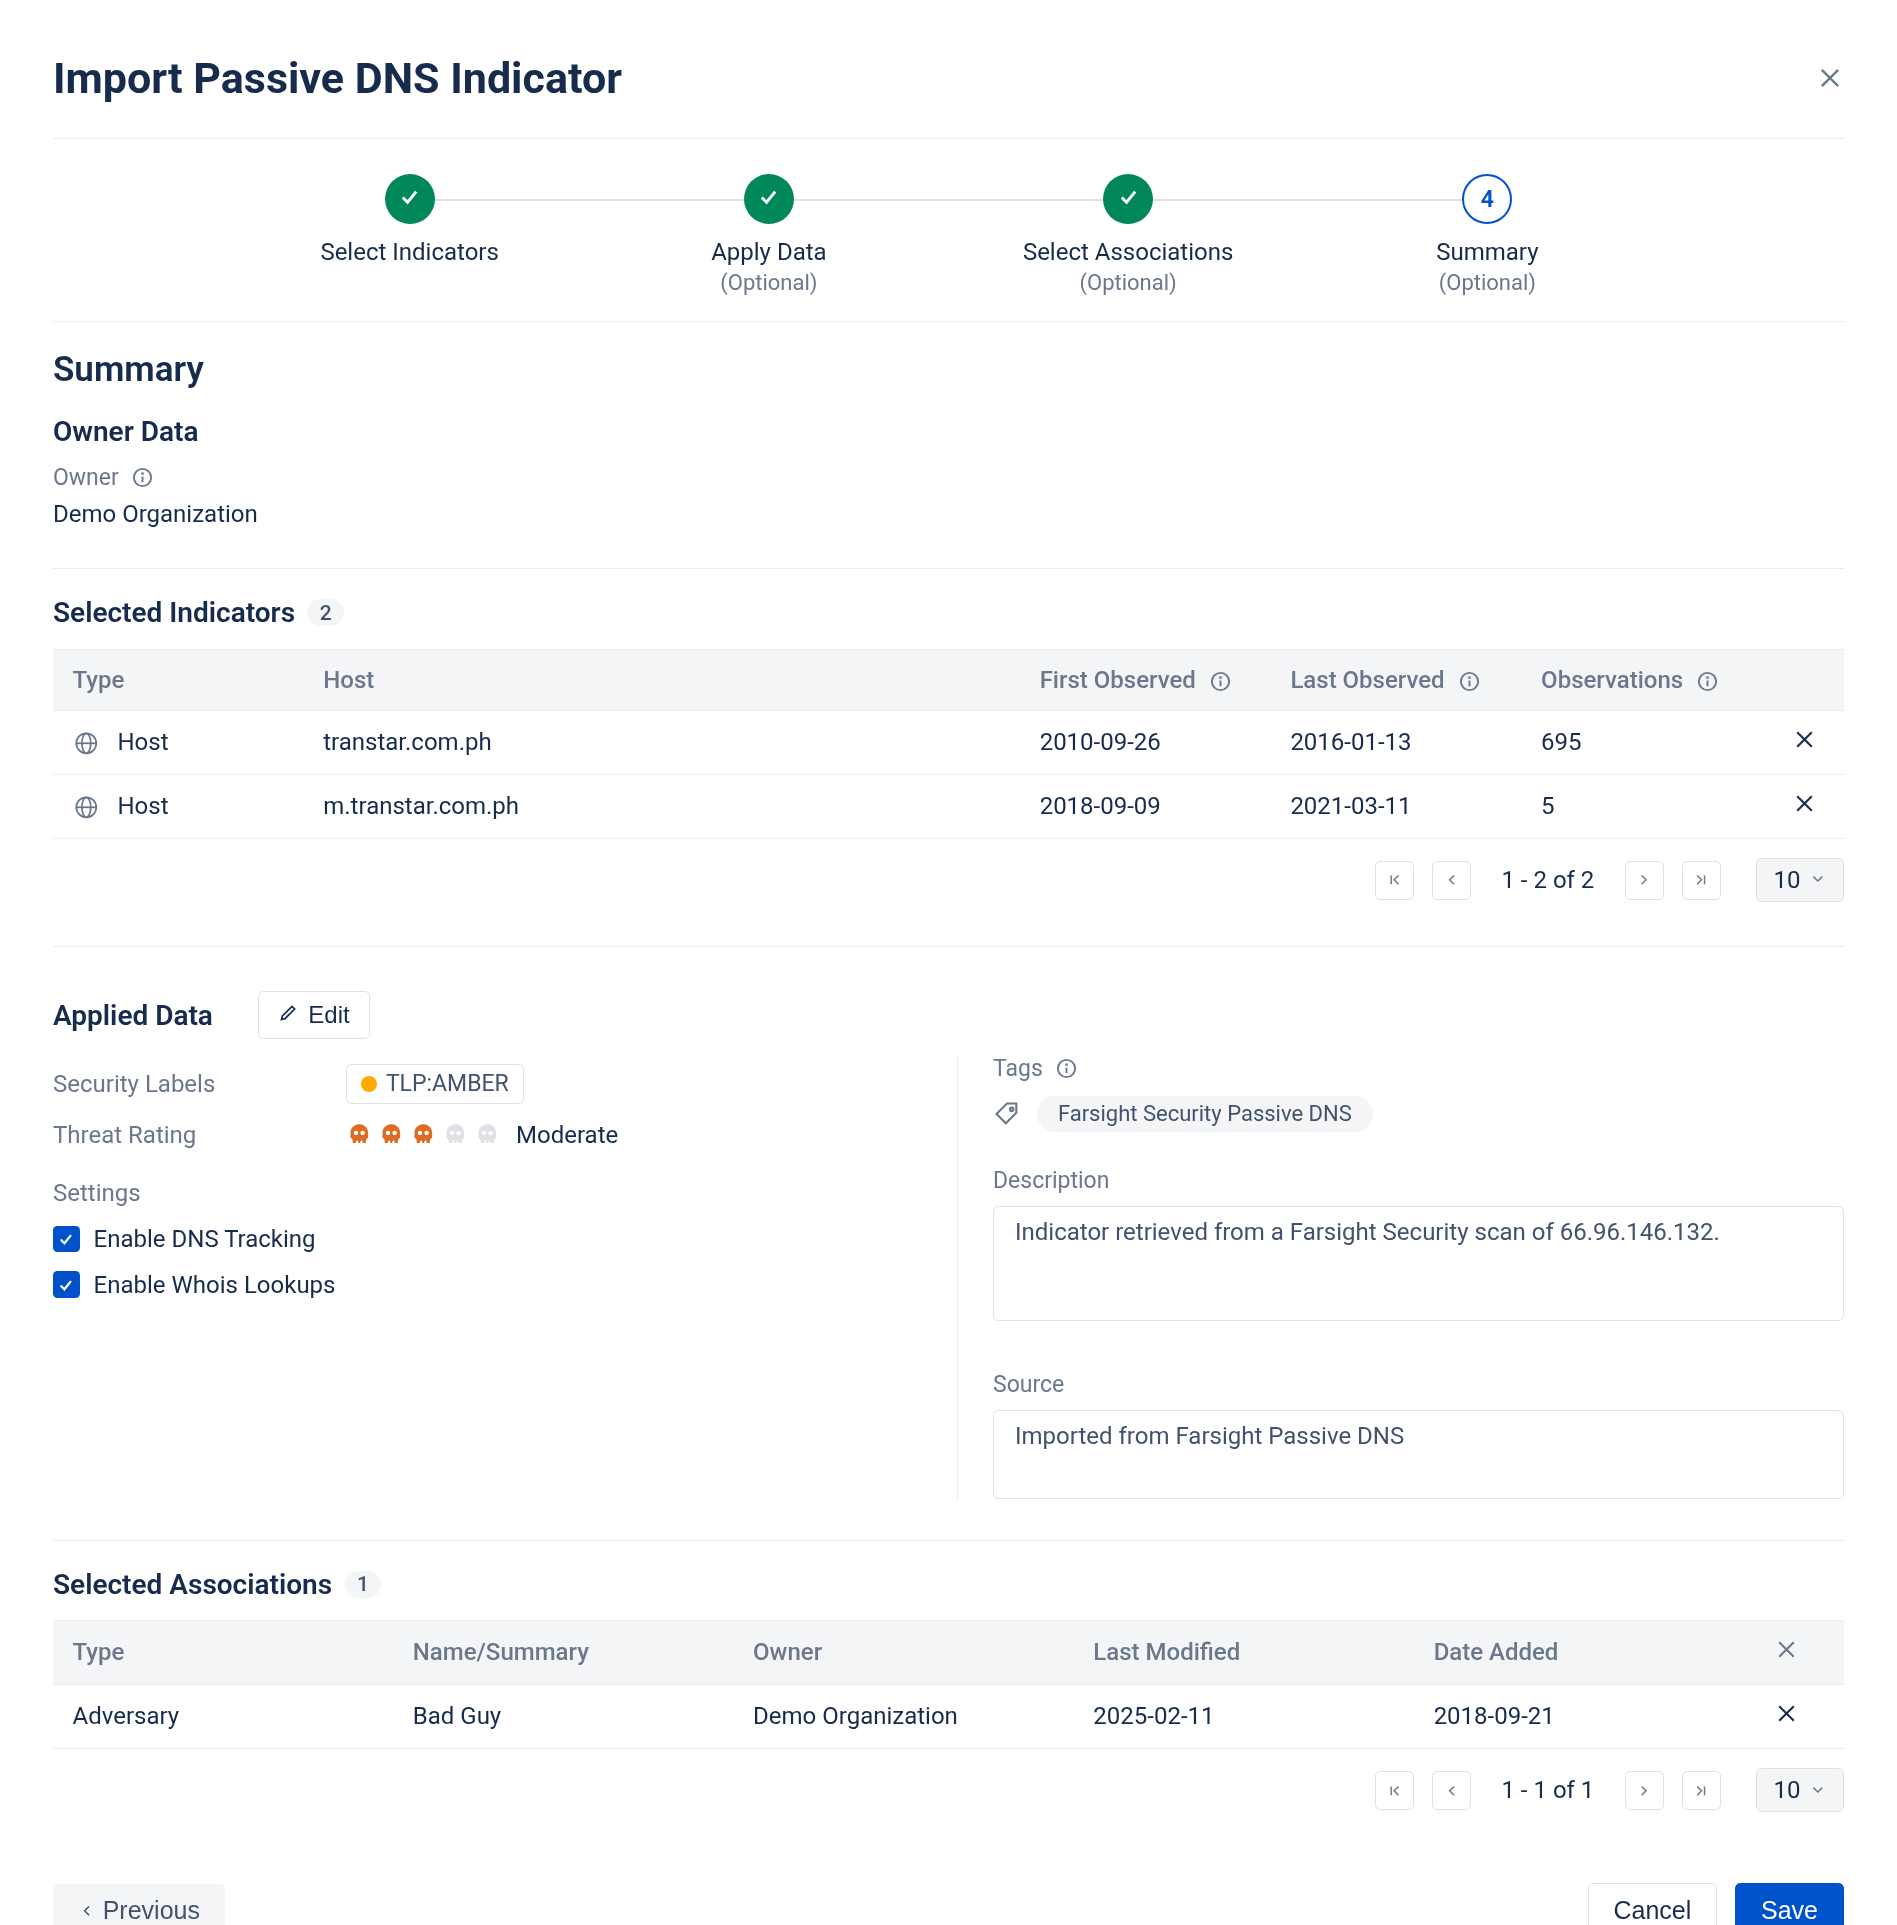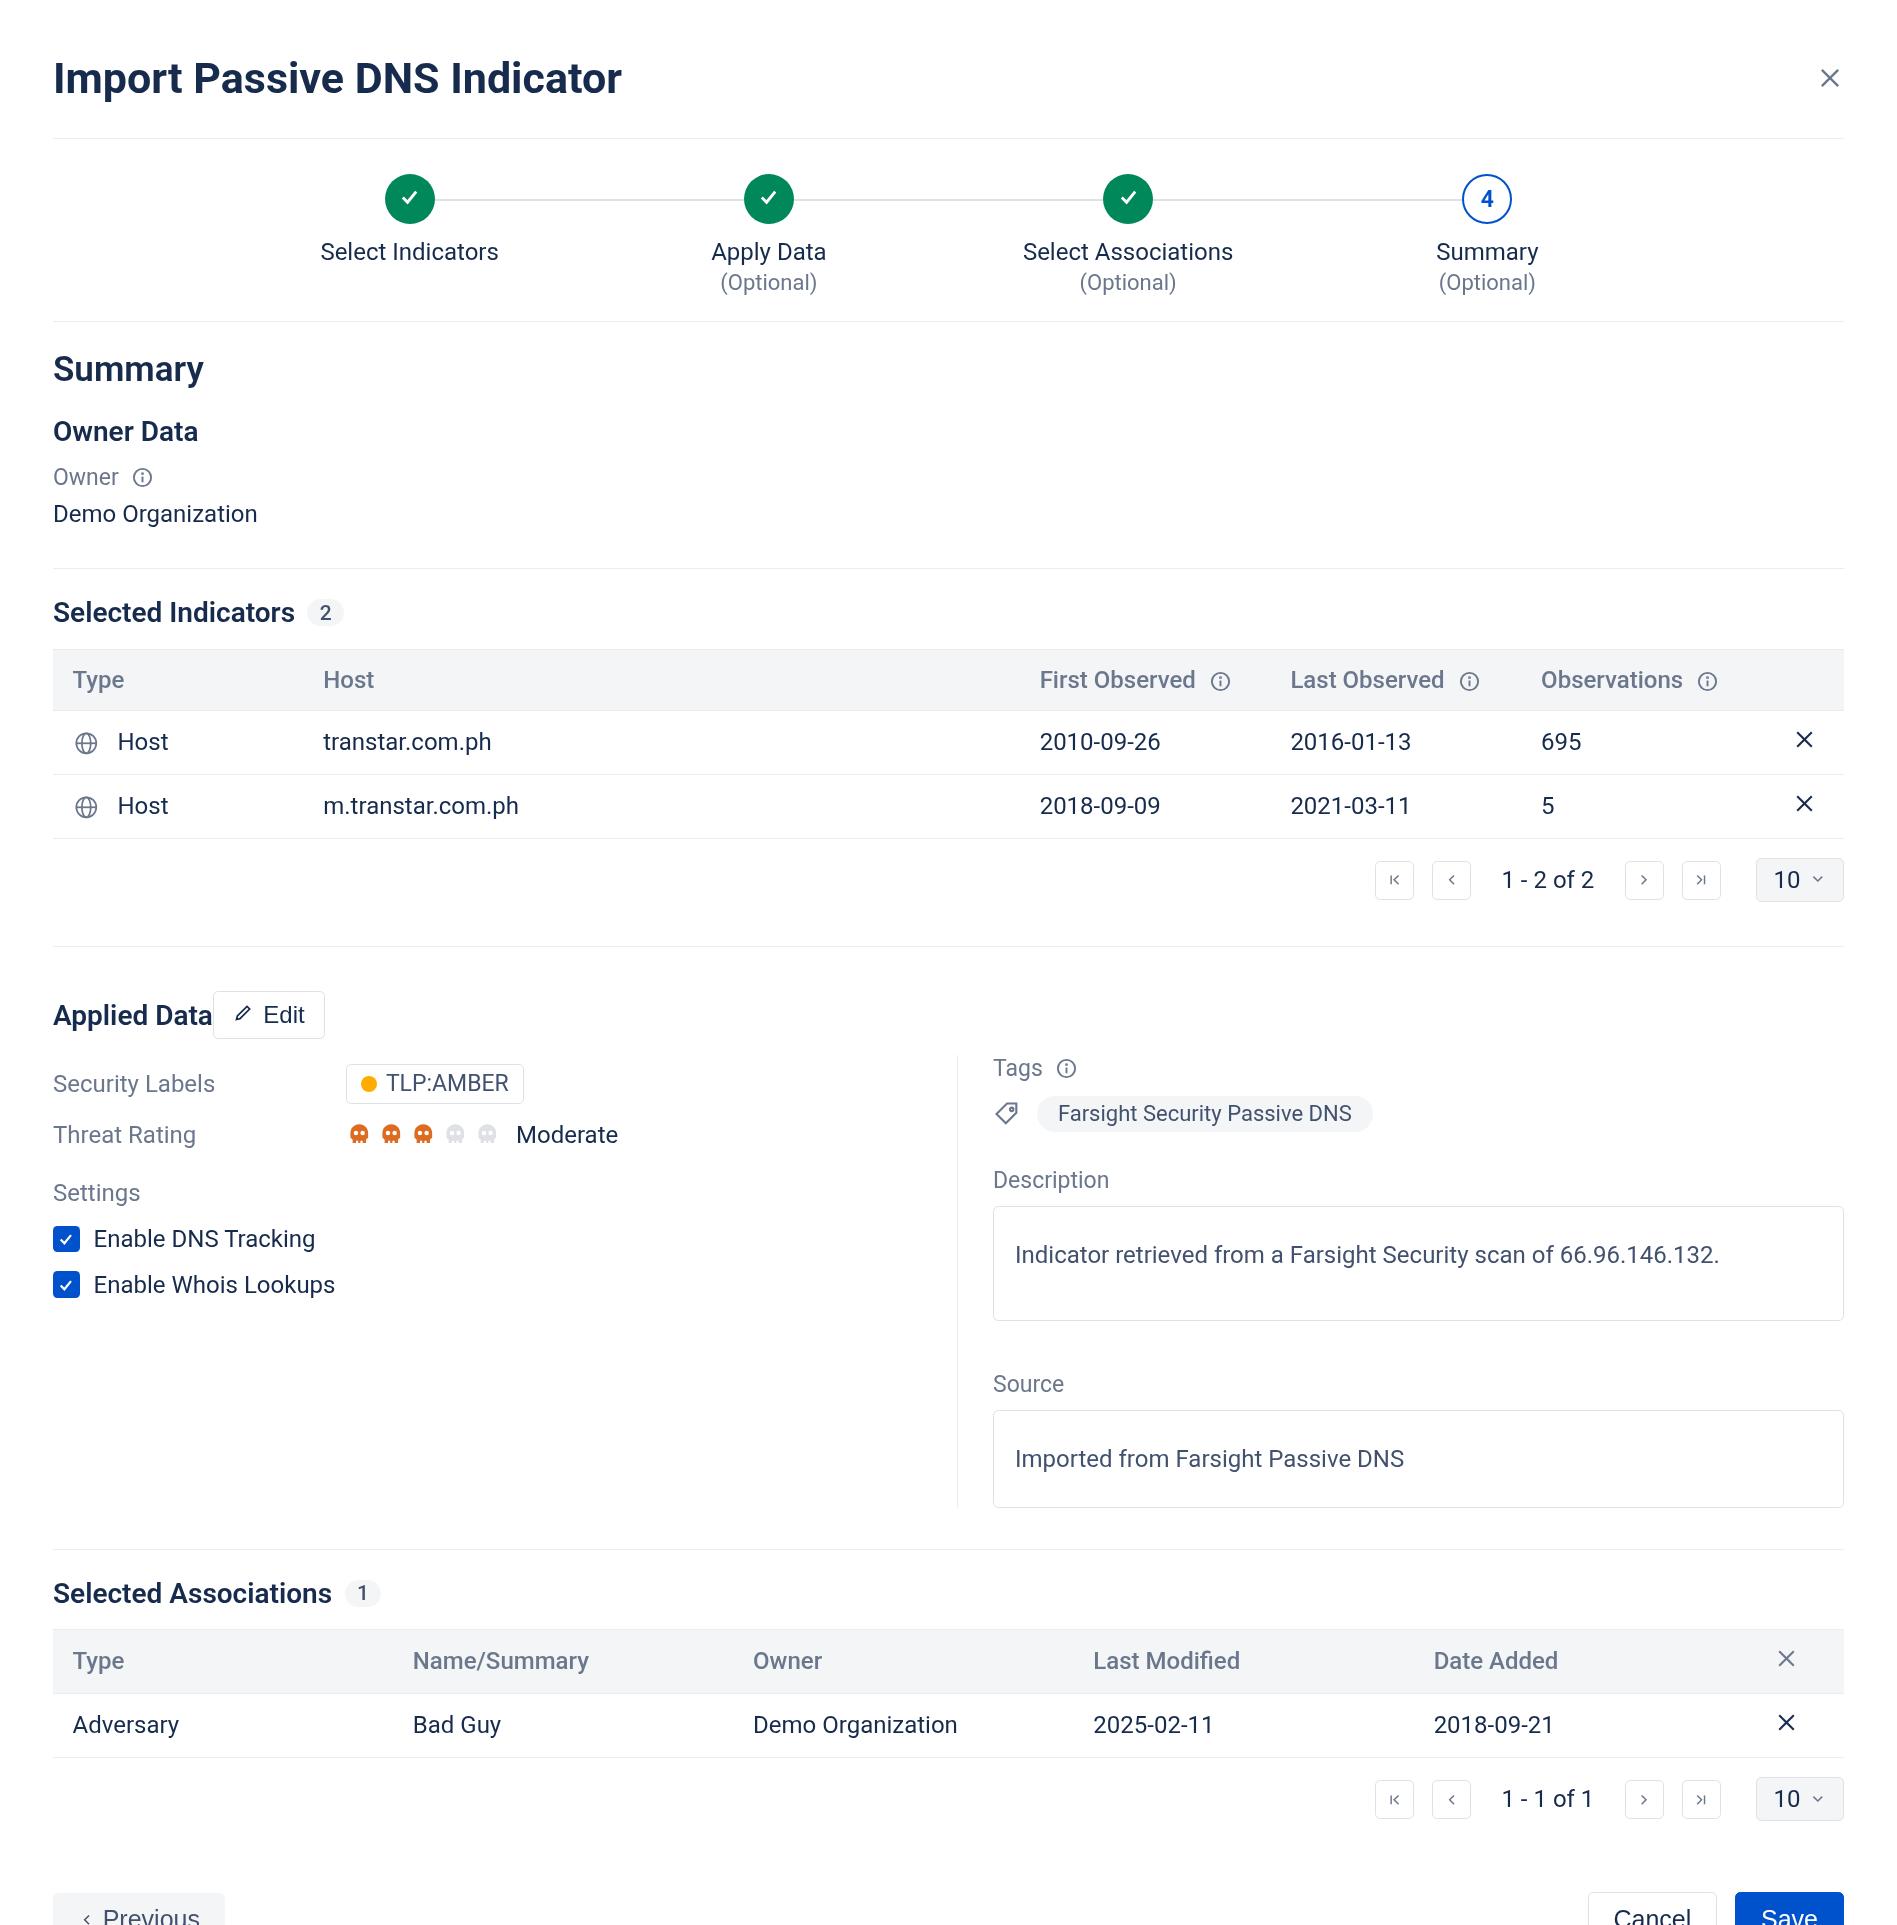--- a/index.html
+++ b/index.html
@@ -184,29 +184,29 @@
 
   .tags-line { display:flex; align-items:center; gap:5.3px; }
   .tag-icon { width:28px; height:28px; color:#6b778c; margin-right:10.6px; }
   .tag-pill {
     background:#f4f5f7; border-radius:17.7px; padding:5.3px 21px;
     font-size:22px; color:#42526e;
   }
   .textbox {
     width:100%; min-height:115px;
     border:0.9px solid #dfe1e6; border-radius:5.3px;
-    padding:34px 21px; font-size:24px; color:#42526e;
+    padding:11px 21px; font-size:24px; color:#42526e;
   }
   .textbox + .textbox-spacer { height: 50px; }
 
   .edit-btn {
     display:inline-flex; align-items:center; gap:8.9px;
     border:0.9px solid #dfe1e6; border-radius:5.3px;
     padding: 8.9px 19.5px; font-size:24px; color:#172b4d; background:#fff;
-    cursor:pointer; font-weight:500;
+    cursor:pointer; font-weight:500;margin-left:45px;
   }
 
   
   .footer-row {
     display:flex; justify-content:space-between; align-items:center;
     padding: 26.6px 0 17.7px;
   }
   .btn {
     border-radius:5.3px;
     padding: 12.4px 25px;

